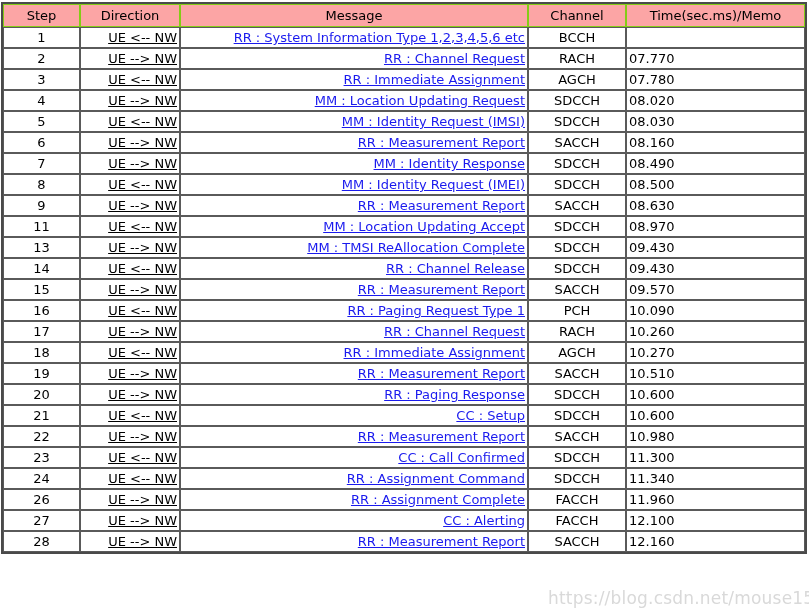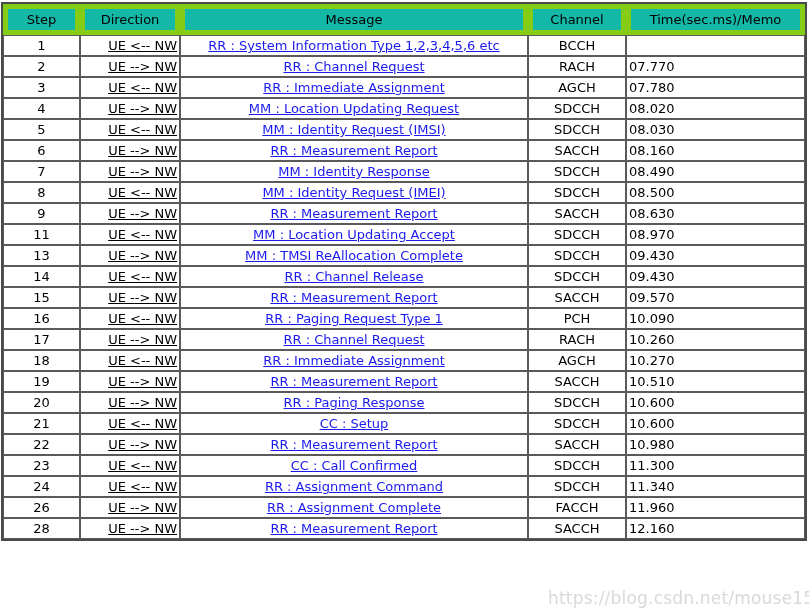--- a/index.html
+++ b/index.html
@@ -35,37 +35,37 @@
     height: 19px;
     line-height: 19px;
     padding: 0 2px;
     font-size: 13px;
     color: #000000;
     overflow: hidden;
     white-space: nowrap;
     box-sizing: border-box;
   }
   table.seq thead th {
-    background: #14b8a6;
+    background: #fca5a5;
     color: #000000;
     font-weight: normal;
     text-align: center;
     height: 21px;
     line-height: 21px;
-    border: 5px solid #84cc16;
+    border: 1px solid #84cc16;
   }
   col.c-step   { width: 77px; }
   col.c-dir    { width: 100px; }
   col.c-msg    { width: 348px; }
   col.c-chan   { width: 98px; }
   col.c-time   { width: 179px; }
 
   td.step  { text-align: center; }
   td.dir   { text-align: right; letter-spacing: 0px; text-decoration: underline; }
-  td.msg   { text-align: center; padding-left: 4px; }
+  td.msg   { text-align: right; padding-left: 4px; }
   td.chan  { text-align: center; }
   td.time  { text-align: left; padding-left: 3px; margin-left: 48px; }
 
   a.msglink {
     color: #1a1aee;
     text-decoration: underline;
     cursor: pointer;
   }
   #watermark {
     position: absolute;
@@ -256,20 +256,27 @@
           <td class="time">11.340</td>
         </tr>
         <tr>
           <td class="step">26</td>
           <td class="dir">UE --&gt; NW</td>
           <td class="msg"><a class="msglink">RR   : Assignment Complete</a></td>
           <td class="chan">FACCH</td>
           <td class="time">11.960</td>
         </tr>
         <tr>
+          <td class="step">27</td>
+          <td class="dir">UE --&gt; NW</td>
+          <td class="msg"><a class="msglink">CC   : Alerting</a></td>
+          <td class="chan">FACCH</td>
+          <td class="time">12.100</td>
+        </tr>
+        <tr>
           <td class="step">28</td>
           <td class="dir">UE --&gt; NW</td>
           <td class="msg"><a class="msglink">RR   : Measurement Report</a></td>
           <td class="chan">SACCH</td>
           <td class="time">12.160</td>
         </tr>
       </tbody>
   </table>
 </div>
 

